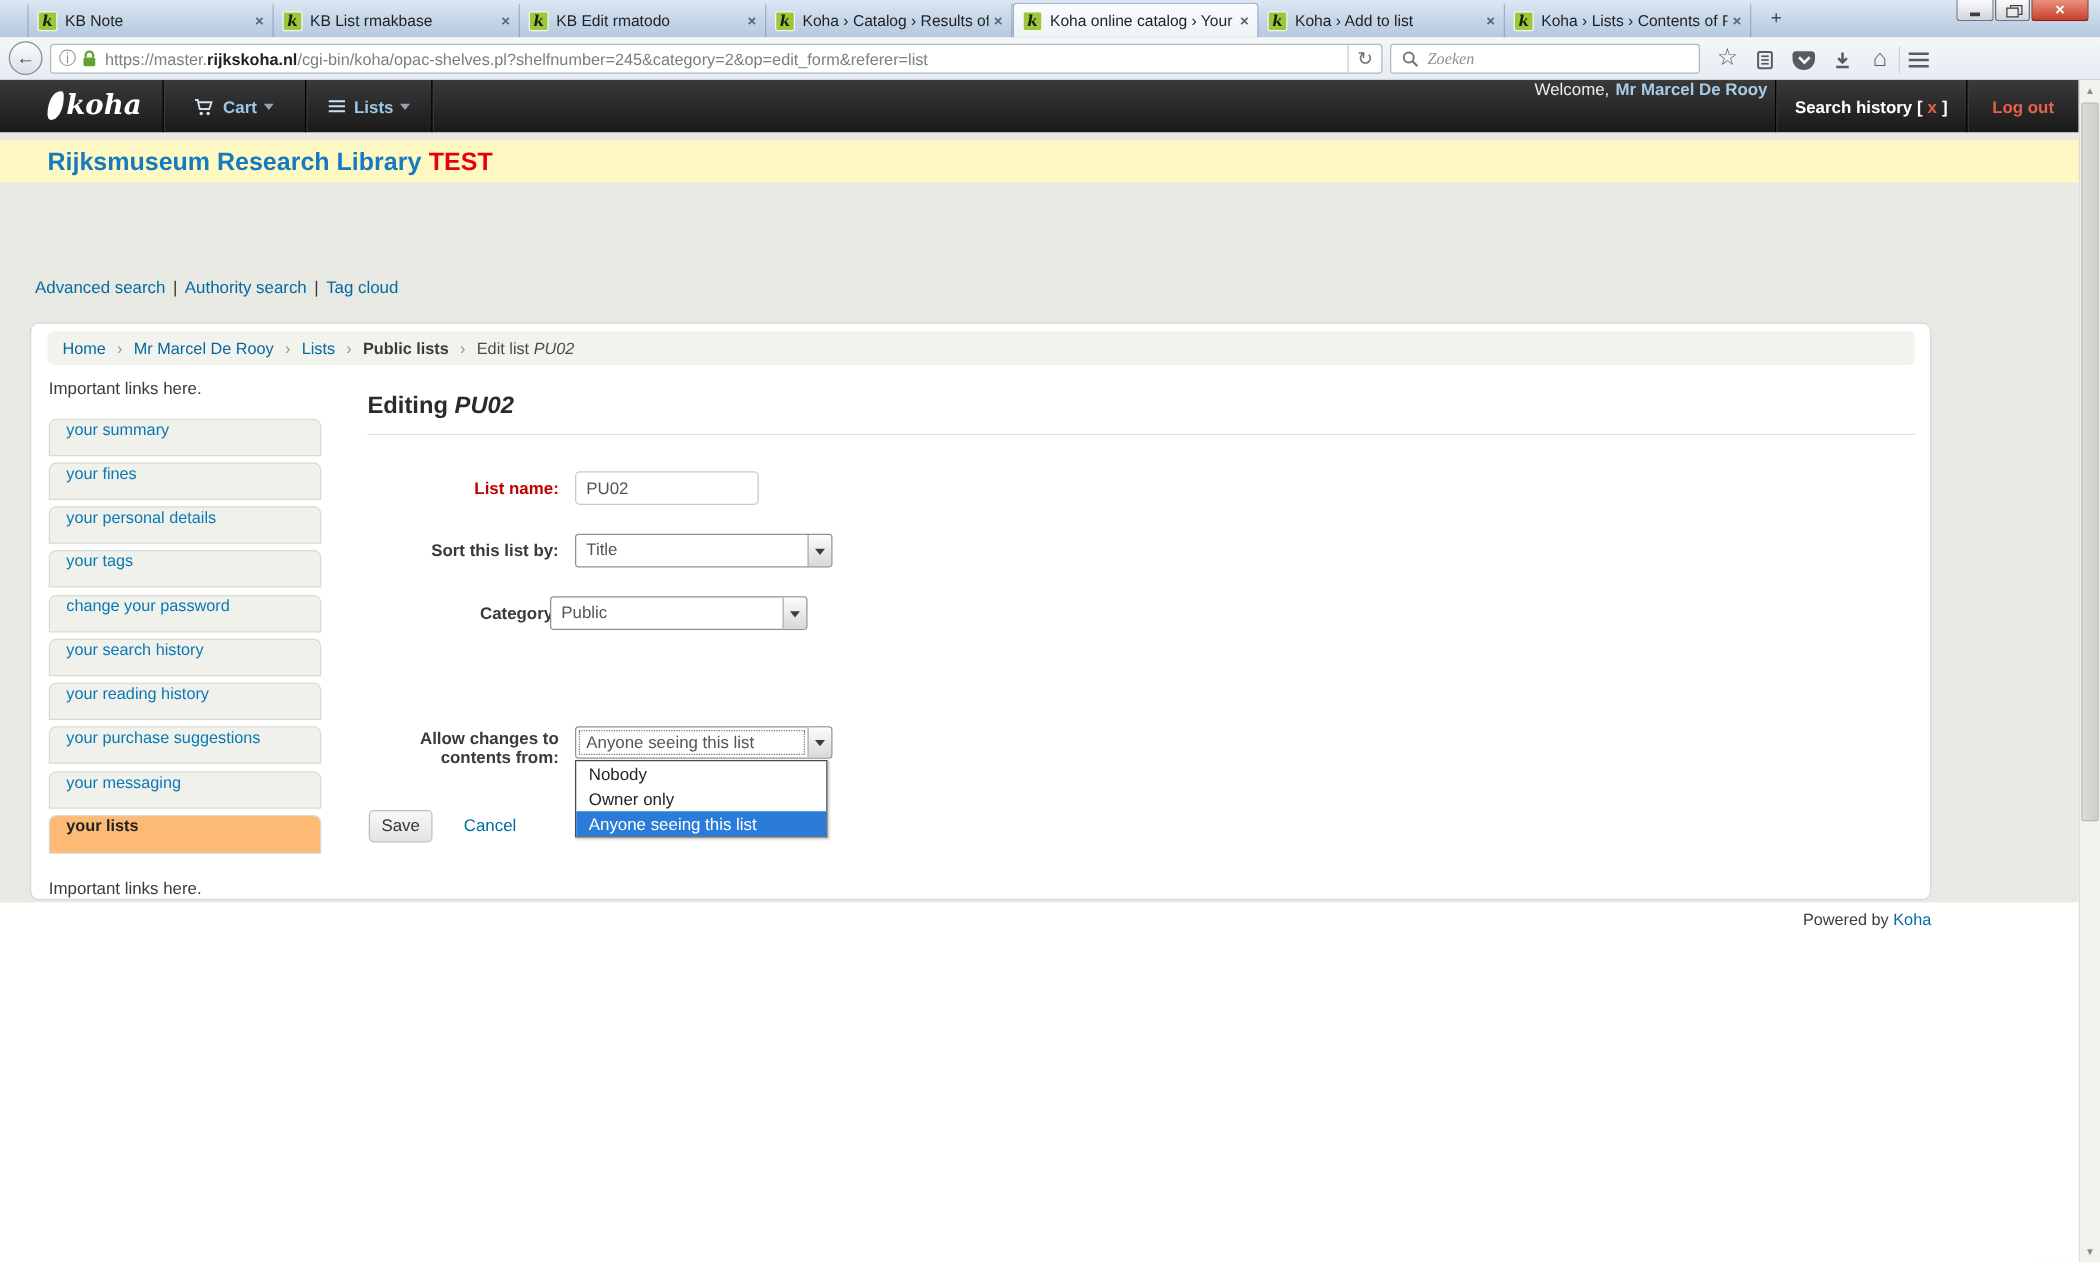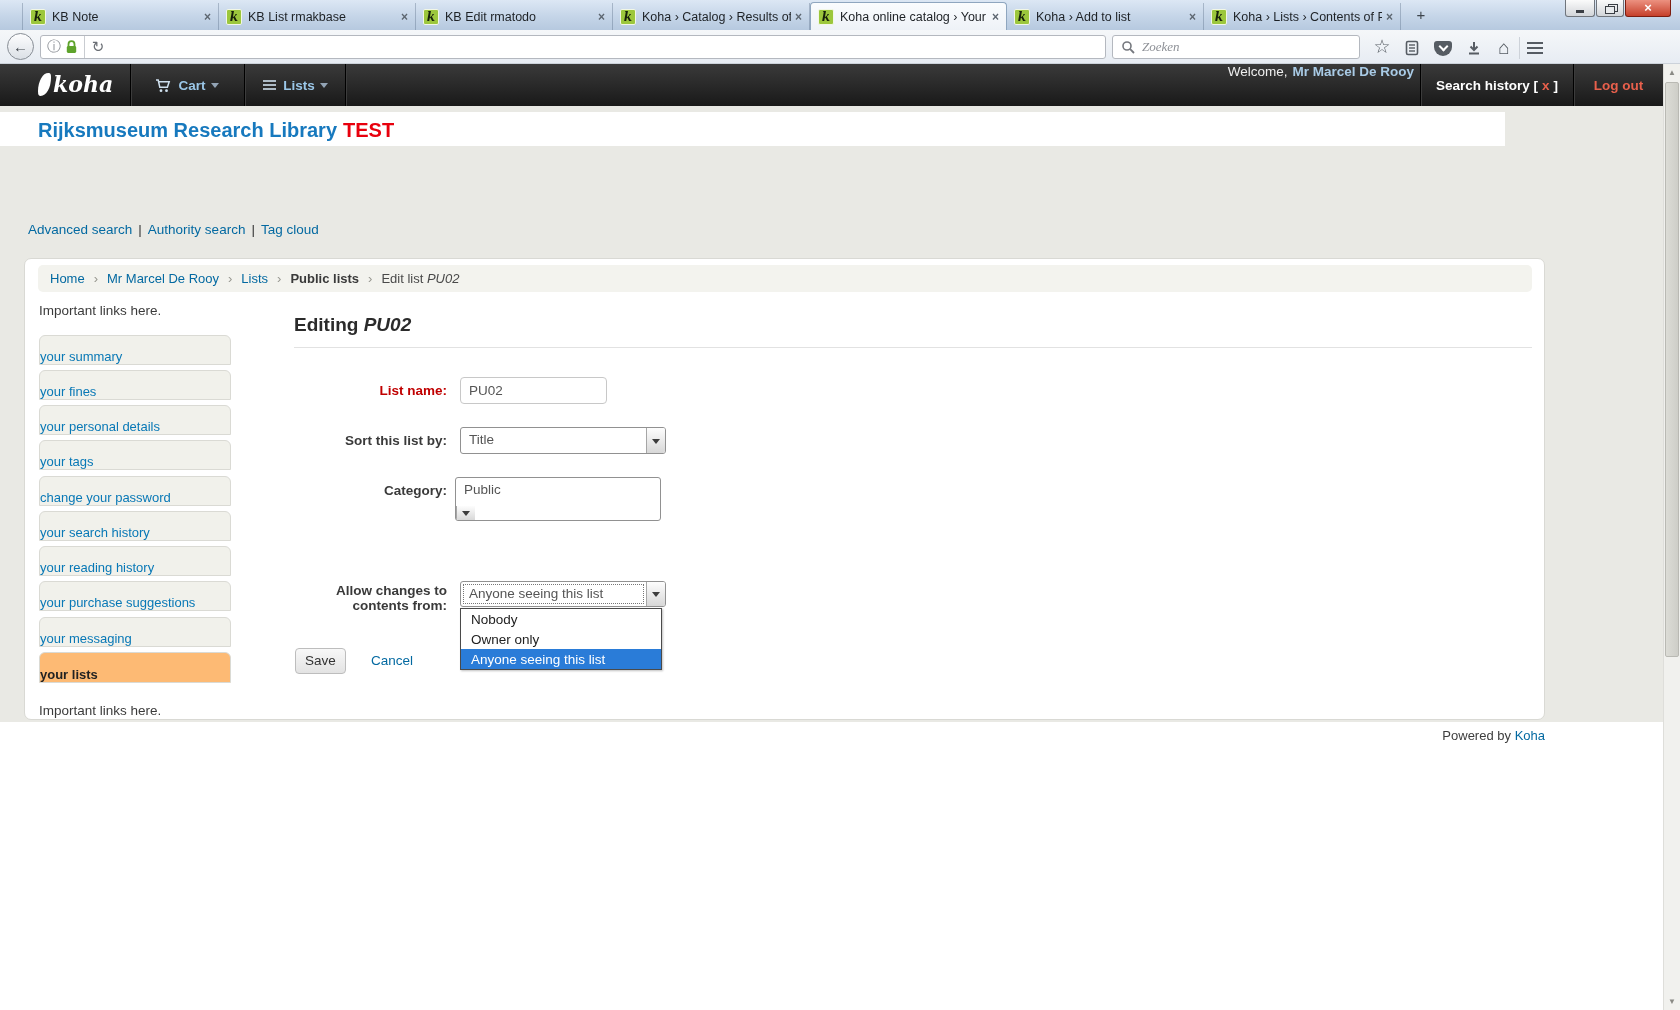--- a/index.html
+++ b/index.html
@@ -78,21 +78,21 @@
                  justify-content:flex-end; font-size:13.5px; color:#eee; }
   .nav-welcome b { color:#a9cbe6; margin-left:5px; }
   .nav-sh { position:absolute; top:0; left:1421px; width:152px; height:42px; display:flex; align-items:center;
             justify-content:center; color:#fff; font-weight:bold; font-size:13.5px; }
   .nav-sh .shx { color:#e8604c; margin:0 4px; }
   .nav-logout { position:absolute; top:0; left:1574px; width:89px; height:42px; display:flex; align-items:center;
                 justify-content:center; color:#e8604c; font-weight:bold; font-size:13.5px; }
 
   
   .page-bg { position:absolute; left:0; top:106px; width:1663px; height:616px; background:#e9e9e4; }
-  .title-band { position:absolute; left:0; top:6px; width:1505px; height:34px; background:#ffffff; }
+  .title-band { position:absolute; left:0; top:6px; width:1663px; height:34px; background:#fef9c3; }
   .lib-title { position:absolute; left:38px; top:7px; font-size:20px; font-weight:bold; color:#1779be; white-space:nowrap; }
   .lib-title .env { color:#e8000d; margin-left:6px; }
 
   .search-bar { position:absolute; left:24px; top:54px; width:1521px; height:44px; border-radius:5px;
                 background:linear-gradient(#dadad3,#c1c1b9); box-shadow:inset 0 1px 0 rgba(255,255,255,.45); }
   .search-lbl { position:absolute; left:9px; top:13px; font-size:15px; font-weight:bold; color:#37372f; }
   .sel { display:flex; align-items:stretch; background:#fff; border:1px solid #919191; border-radius:3px; overflow:hidden; }
   .sel-text { flex:1; font-size:13.5px; color:#555; padding:4px 8px; white-space:nowrap; overflow:hidden; }
   .sel-arrow { width:19px; border-left:1px solid #a6a6a6; background:linear-gradient(#fdfdfd,#d8d8d8);
                display:flex; align-items:center; justify-content:center; flex:0 0 auto; }
@@ -108,36 +108,36 @@
   .quick-links a, .bluelink { color:#0369a1; text-decoration:none; }
   .quick-links .sep { margin:0 6px; color:#333; }
 
   .main-box { position:absolute; left:24px; top:152px; width:1521px; height:462px; background:#fff;
               border:1px solid #d9d9d4; border-radius:7px; }
   .breadcrumb { position:absolute; left:13px; top:6px; width:1494px; height:27px; background:#f3f3ee;
                 border-radius:5px; display:flex; align-items:center; padding:0 12px; font-size:13px; color:#4a4a4a; }
   .breadcrumb .bsep { margin:0 9px; color:#97978f; font-size:13px; }
   .breadcrumb .bold { font-weight:bold; color:#3a3a3a; }
   .side-note { position:absolute; left:14px; font-size:13.5px; color:#3b3b3b; }
-  .side-item { position:absolute; left:14px; width:192px; height:30px; background:#f1f1eb;
-               border:1px solid #dadad4; border-radius:6px 6px 0 0; display:flex; align-items:flex-end;
-               padding:0 0; font-size:13px; }
+  .side-item { position:absolute; left:14px; width:218px; height:30px; background:#f1f1eb;
+               border:1px solid #dadad4; border-radius:6px 6px 0 0; display:flex; align-items:flex-start;
+               padding:0 13px; font-size:13px; }
   .side-item a { color:#0878b6; text-decoration:none; }
   .side-item.active { background:#fdba74; height:31px; }
   .side-item.active span { font-weight:bold; color:#222; }
 
   .edit-title { position:absolute; left:269px; top:55px; font-size:19px; font-weight:bold; color:#2b2b2b; }
   .edit-title i { font-style:italic; }
   .form-hr { position:absolute; left:269px; top:88px; width:1238px; border-top:1px solid #e2e2e2; }
   .flabel { position:absolute; left:269px; width:153px; text-align:right; font-size:13.5px; font-weight:bold; color:#3a3a3a; }
   .flabel.red { color:#c00000; }
   .listname-input { position:absolute; left:435px; top:118px; width:147px; height:27px; border:1px solid #c8c8c8;
                     border-radius:4px; font-size:13.5px; color:#555; padding:0 8px; background:#fff; }
   .sort-sel { position:absolute; left:435px; top:168px; width:206px; height:27px; }
-  .cat2-sel { position:absolute; left:430px; top:218px; width:206px; height:44px;flex-direction:column; }
+  .cat2-sel { position:absolute; left:415px; top:218px; width:206px; height:27px; }
   .note-box { position:absolute; left:433px; top:257px; width:1060px; background:#eaeef8;
               border:1px solid #ccd6ec; border-radius:4px; padding:7px 12px; font-size:13px; color:#333; }
   .perm-sel { position:absolute; left:435px; top:322px; width:206px; height:26px; }
   .perm-sel .sel-text { outline:1px dotted #777; outline-offset:-3px; }
   .dropdown { position:absolute; left:435px; top:349px; width:202px; background:#fff; border:1px solid #4a4a4a;
               z-index:5; box-shadow:1px 1px 2px rgba(0,0,0,.25); }
   .opt { font-size:13.5px; color:#222; padding:2px 10px; height:20px; line-height:17px; white-space:nowrap; }
   .opt.hl { background:#2a7cd8; color:#fff; }
   .save-btn { position:absolute; left:270px; top:389px; width:51px; height:26px;
               background:linear-gradient(#f8f8f8,#e3e3e3); border:1px solid #bdbdbd; border-radius:4px;
@@ -212,20 +212,21 @@
   <div class="toolbar">
     <div class="backbtn">←</div>
     <div class="urlbar">
       <span class="ico-info">ⓘ</span>
       <span class="ico-lock">
         <svg width="11" height="14">
             <path d="M2.5 6 V4.2 a3 3 0 0 1 6 0 V6" stroke="#5ea32b" stroke-width="1.8" fill="none"></path>
             <rect x="0.8" y="6" width="9.4" height="7" rx="1.4" fill="#5ea32b"></rect>
           </svg>
       </span>
+      <span class="urltext"><span>https://master.</span><span class="domain">rijkskoha.nl</span><span>/cgi-bin/koha/opac-shelves.pl?shelfnumber=245&amp;category=2&amp;op=edit_form&amp;referer=list</span></span>
       <span class="reload">↻</span>
     </div>
     <div class="searchbox">
       <svg width="14" height="14">
           <circle cx="6" cy="6" r="4" stroke="#75787e" stroke-width="1.6" fill="none"></circle>
           <line x1="9.2" y1="9.2" x2="13" y2="13" stroke="#75787e" stroke-width="1.8"></line>
         </svg>
       <span class="ph">Zoeken</span>
     </div>
     <div class="tbico star">☆</div>

